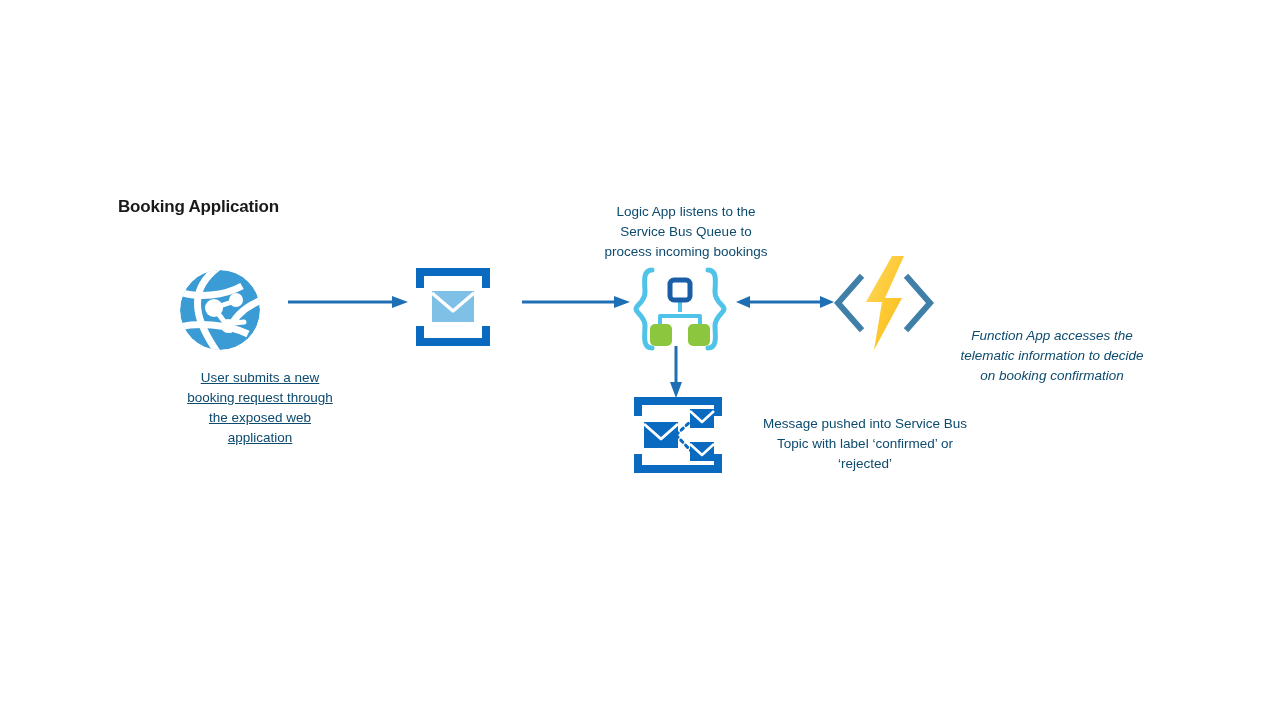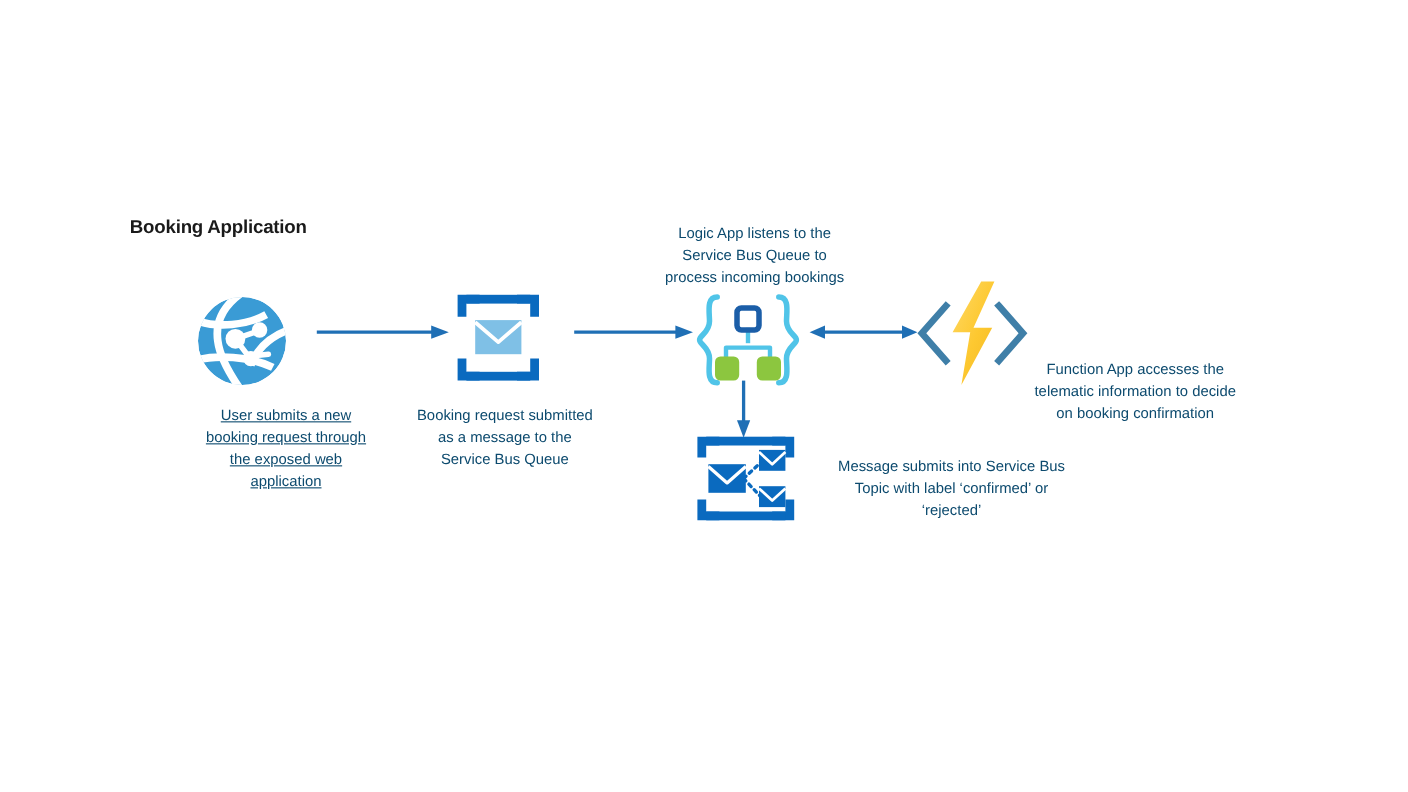--- a/index.html
+++ b/index.html
@@ -111,23 +111,20 @@
 
       <path d="M 6 62 L 6 82 L 26 82 L 26 74 L 14 74 L 14 62 Z" fill="#0A6ABF"></path>
       <path d="M 80 62 L 80 82 L 60 82 L 60 74 L 72 74 L 72 62 Z" fill="#0A6ABF"></path>
       <rect x="14" y="74" width="58" height="8" fill="#0A6ABF"></rect>
 
       <rect x="22" y="27" width="42" height="31" fill="#7FC0E6"></rect>
       <path d="M 22 29 L 43 47 L 64 29" stroke="#ffffff" stroke-width="3.5" fill="none" stroke-linejoin="round"></path>
     </svg>
   </div>
 
-  <div class="caption" style="left:356px; top:368px; width:206px;">Booking request submitted
-as a message to the
-Service Bus Queue</div>
 
   <div class="arrow" style="left:522px; top:294px; width:110px; height:16px;">
     <svg width="110" height="16" viewBox="0 0 110 16">
       <line x1="0" y1="8" x2="96" y2="8" stroke="#1F6FB5" stroke-width="3"></line>
       <polygon points="92,2 108,8 92,14" fill="#1F6FB5"></polygon>
     </svg>
   </div>
 
   <div class="node" style="left:632px; top:266px; width:96px; height:86px;">
     <svg width="96" height="86" viewBox="0 0 96 86">
@@ -170,21 +167,21 @@
         <linearGradient id="boltGrad" x1="0" y1="0" x2="1" y2="1">
           <stop offset="0%" stop-color="#FFD966"></stop>
           <stop offset="55%" stop-color="#FDC830"></stop>
           <stop offset="100%" stop-color="#F2B824"></stop>
         </linearGradient>
       </defs>
       <polygon points="60,0 34,46 50,46 42,94 70,42 53,42 72,0" fill="url(#boltGrad)"></polygon>
     </svg>
   </div>
 
-  <div class="caption" style="left:908px; top:326px; width:248px;">Function App accesses the
+  <div class="caption" style="left:928px; top:326px; width:248px;font-style:italic;">Function App accesses the
 telematic information to decide
 on booking confirmation</div>
 
   <div class="arrow" style="left:668px; top:346px; width:16px; height:52px;">
     <svg width="16" height="52" viewBox="0 0 16 52">
       <line x1="8" y1="0" x2="8" y2="40" stroke="#1F6FB5" stroke-width="3"></line>
       <polygon points="2,36 8,52 14,36" fill="#1F6FB5"></polygon>
     </svg>
   </div>
 
@@ -206,17 +203,17 @@
       <path d="M 16 30 L 33 45 L 50 30" stroke="#ffffff" stroke-width="3" fill="none" stroke-linejoin="round"></path>
 
       <rect x="62" y="15" width="24" height="19" fill="#0A6ABF"></rect>
       <path d="M 62 17 L 74 28 L 86 17" stroke="#ffffff" stroke-width="2.5" fill="none" stroke-linejoin="round"></path>
 
       <rect x="62" y="48" width="24" height="19" fill="#0A6ABF"></rect>
       <path d="M 62 50 L 74 61 L 86 50" stroke="#ffffff" stroke-width="2.5" fill="none" stroke-linejoin="round"></path>
     </svg>
   </div>
 
-  <div class="caption" style="left:738px; top:414px; width:254px;">Message submits into Service Bus
+  <div class="caption" style="left:738px; top:414px; width:254px;">Message pushed into Service Bus
 Topic with label ‘confirmed’ or
 ‘rejected’</div>
 
 </div>
 
 </body></html>

